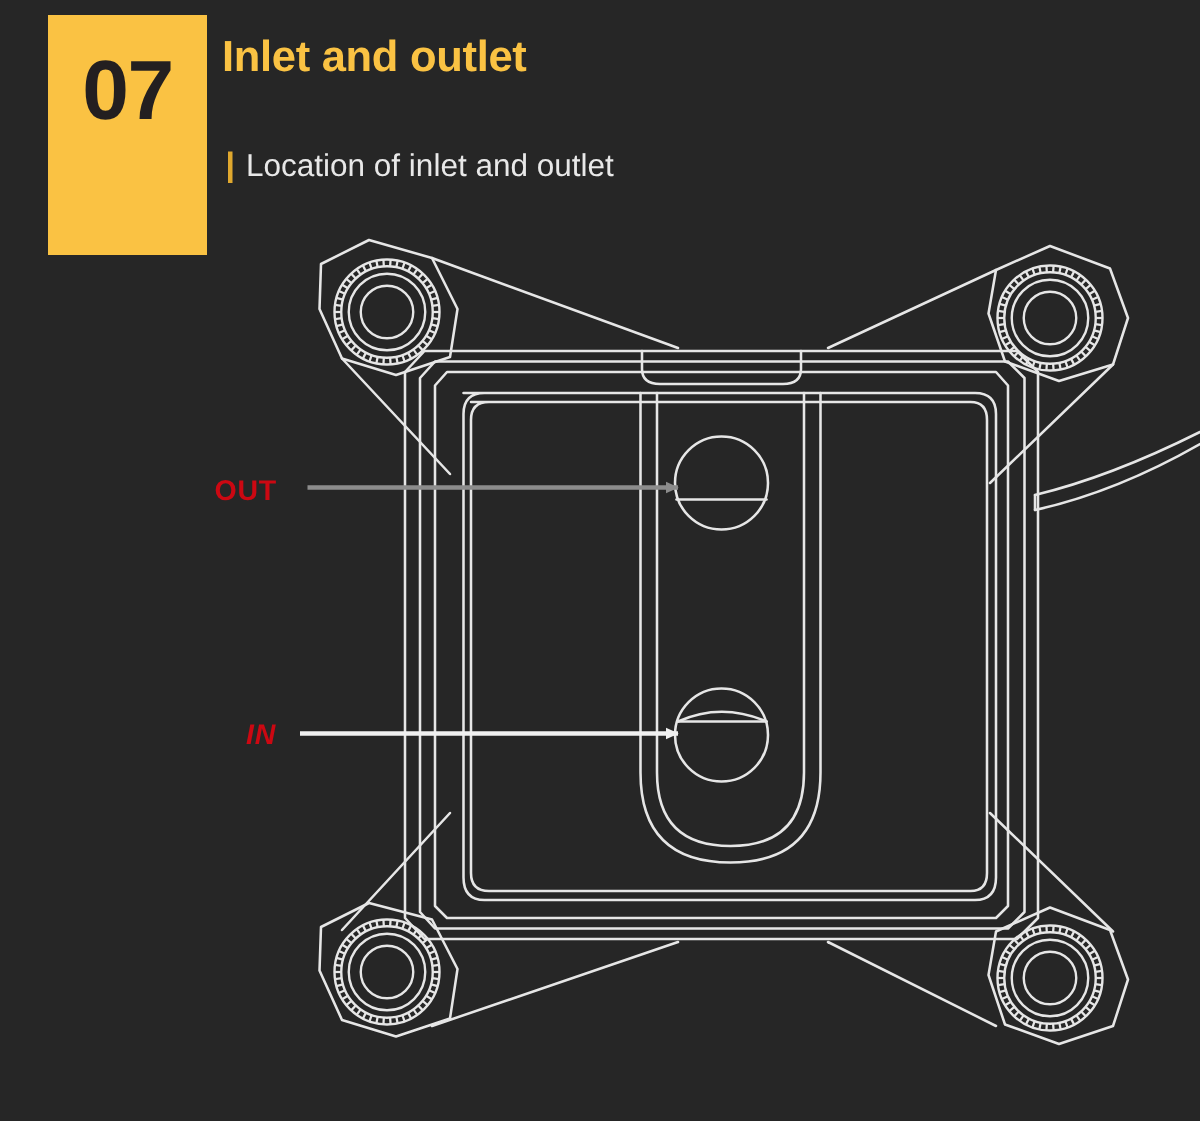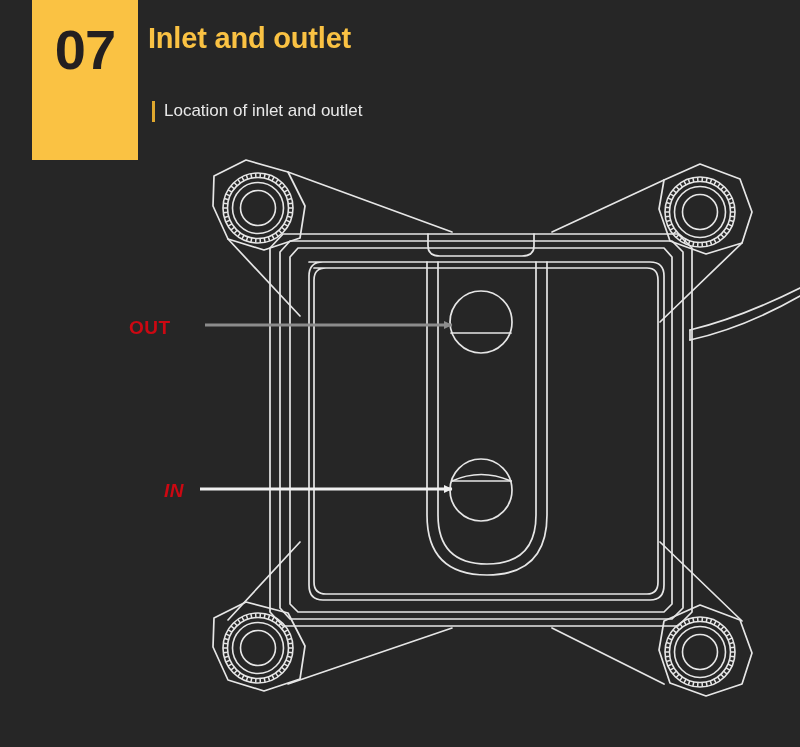--- a/index.html
+++ b/index.html
@@ -11,21 +11,21 @@
     position: relative;
     width: 800px;
     height: 747px;
     background: #262626;
     overflow: hidden;
     font-family: "Liberation Sans", sans-serif;
   }
   .num-box {
     position: absolute;
     left: 32px;
-    top: 0;
+    top: 10px;
     width: 106px;
     height: 160px;
     background: #FAC243;
     display: flex;
     align-items: flex-start;
     justify-content: center;
   }
   .num-box-text {
     font-size: 56px;
     font-weight: bold;
@@ -55,21 +55,21 @@
     align-items: center;
     height: 26px;
   }
   .subtitle-bar {
     width: 3px;
     height: 21px;
     background: #E0A82E;
     margin-right: 9px;
   }
   .subtitle-text {
-    font-size: 17px;
+    font-size: 21px;
     color: #E8E8E8;
     white-space: nowrap;
     font-family: "Liberation Sans", sans-serif;
   }
 
   
   #diagram {
     position: absolute;
     left: 0;
     top: 0;
@@ -79,21 +79,21 @@
 
   
   .callout-label {
     position: absolute;
     font-size: 19px;
     font-weight: bold;
     color: #CC0812;
     letter-spacing: 0.5px;
     font-family: "Liberation Sans", sans-serif;
   }
-  #label-out { left: 129px; top: 317px; }
+  #label-out { left: 143px; top: 317px; }
   #label-in  { left: 164px; top: 480px; font-style: italic; }
 </style>
 </head>
 <body>
 
 <div id="page">
 
   <div class="num-box">
     <span class="num-box-text">07</span>
   </div>

